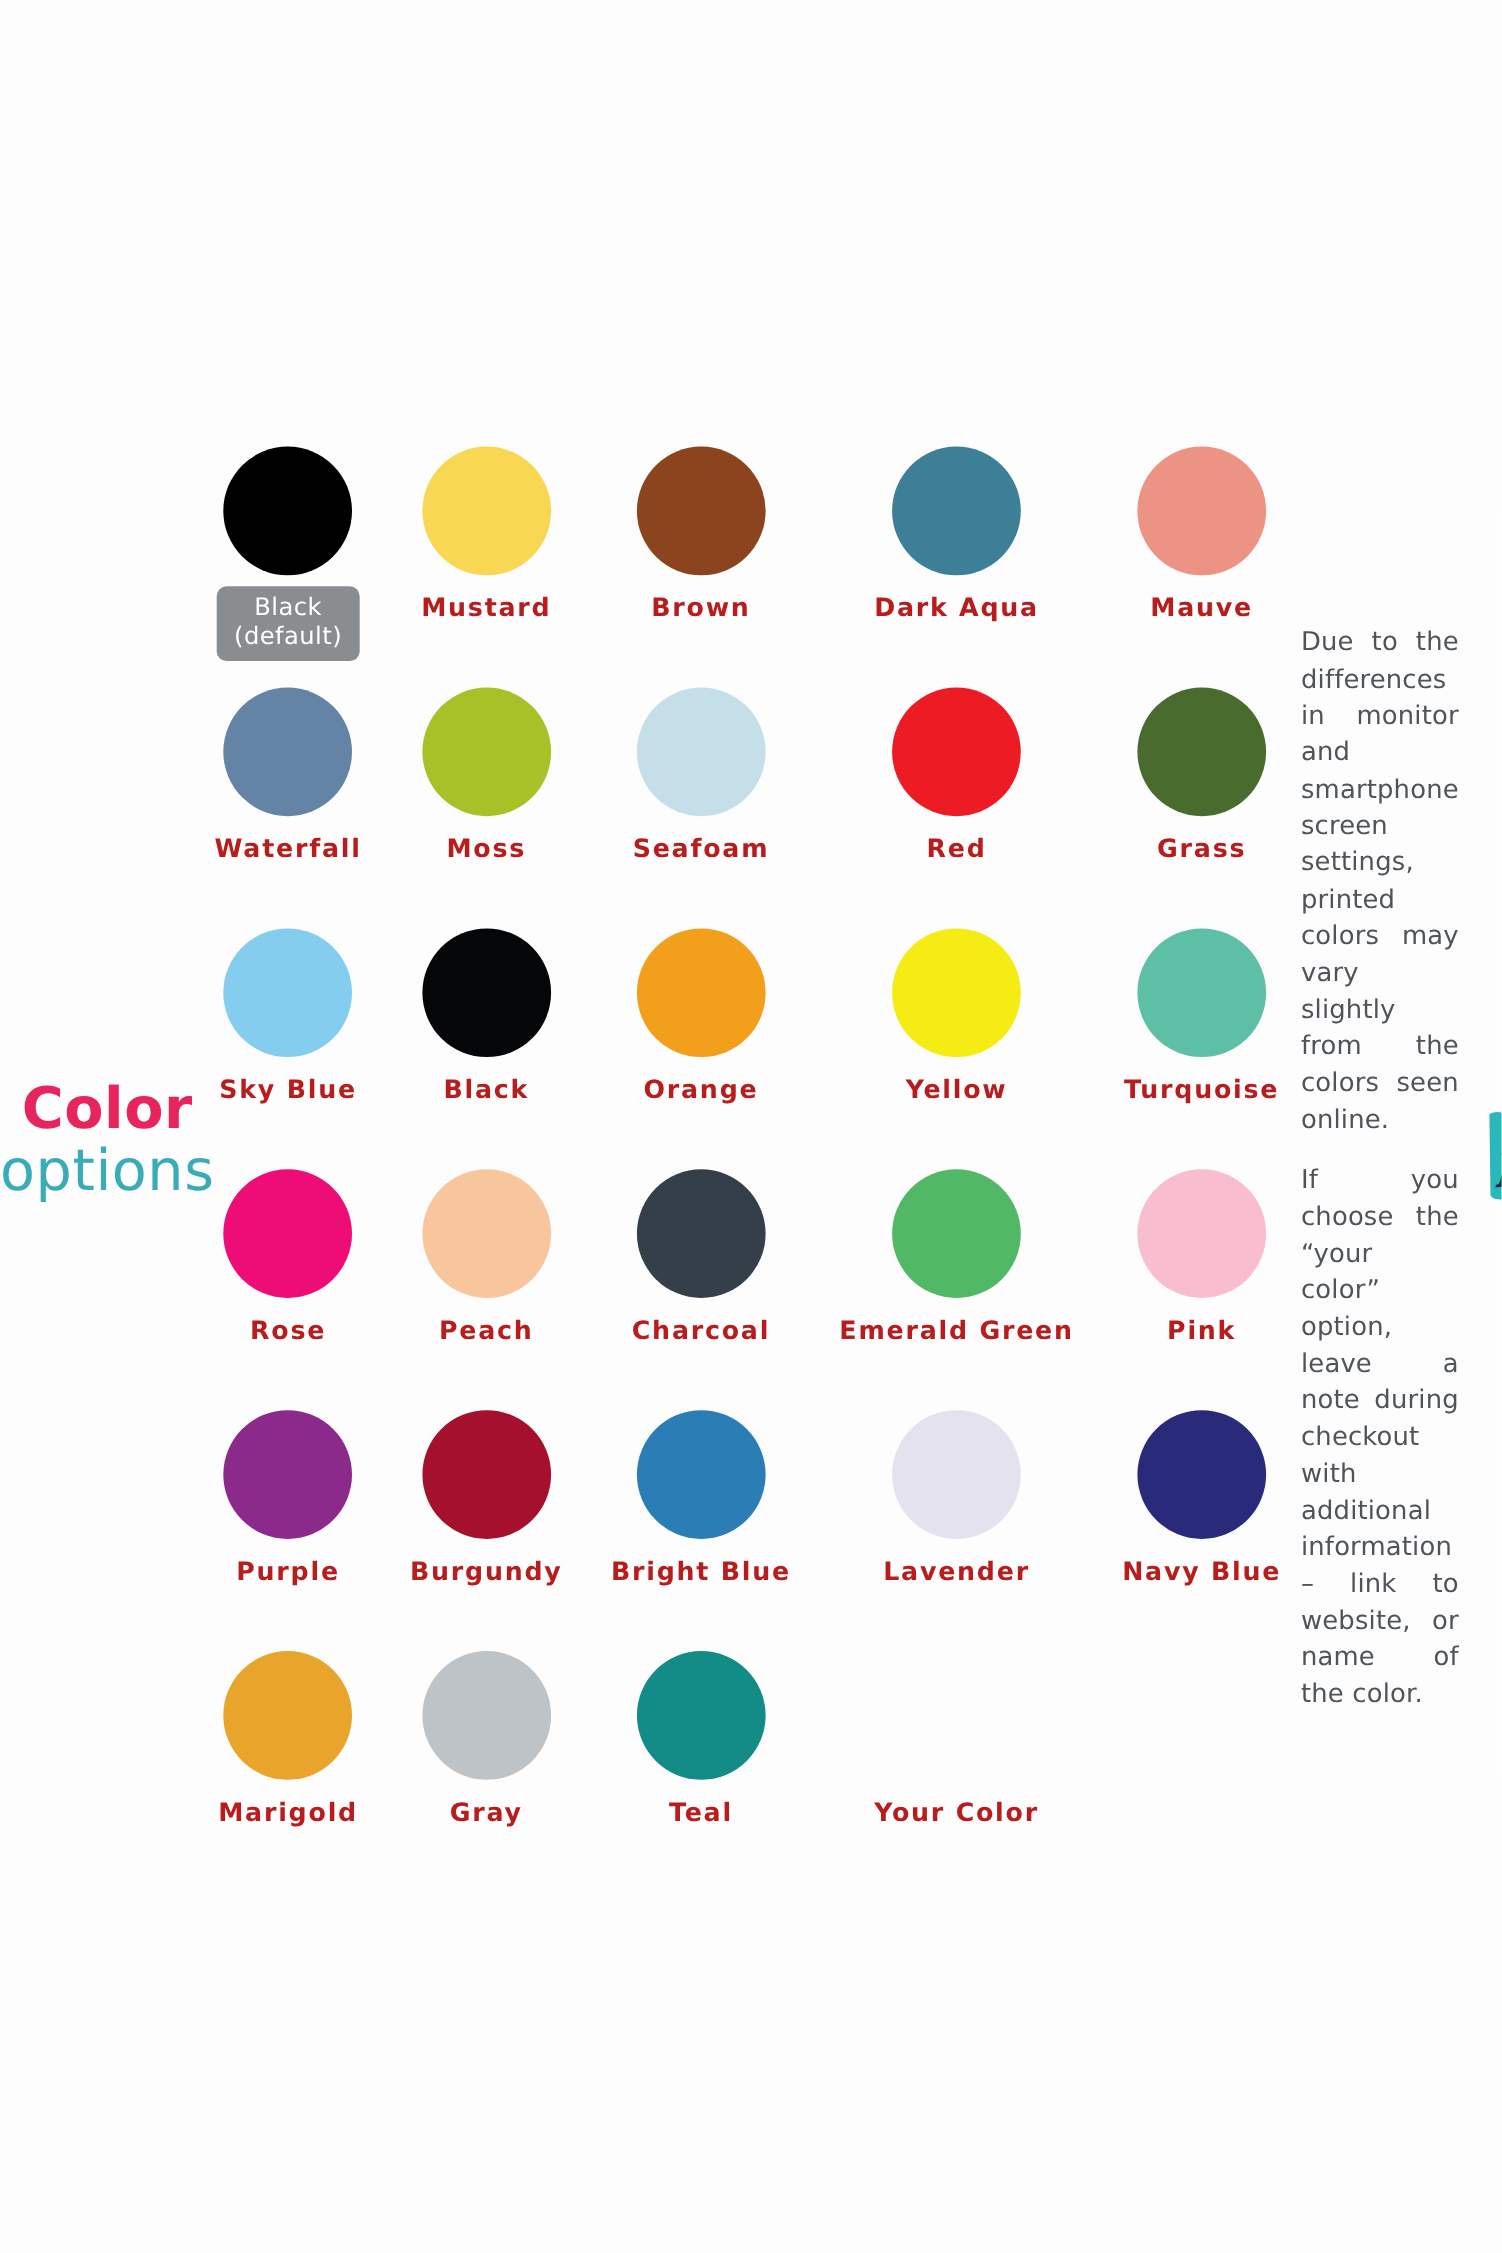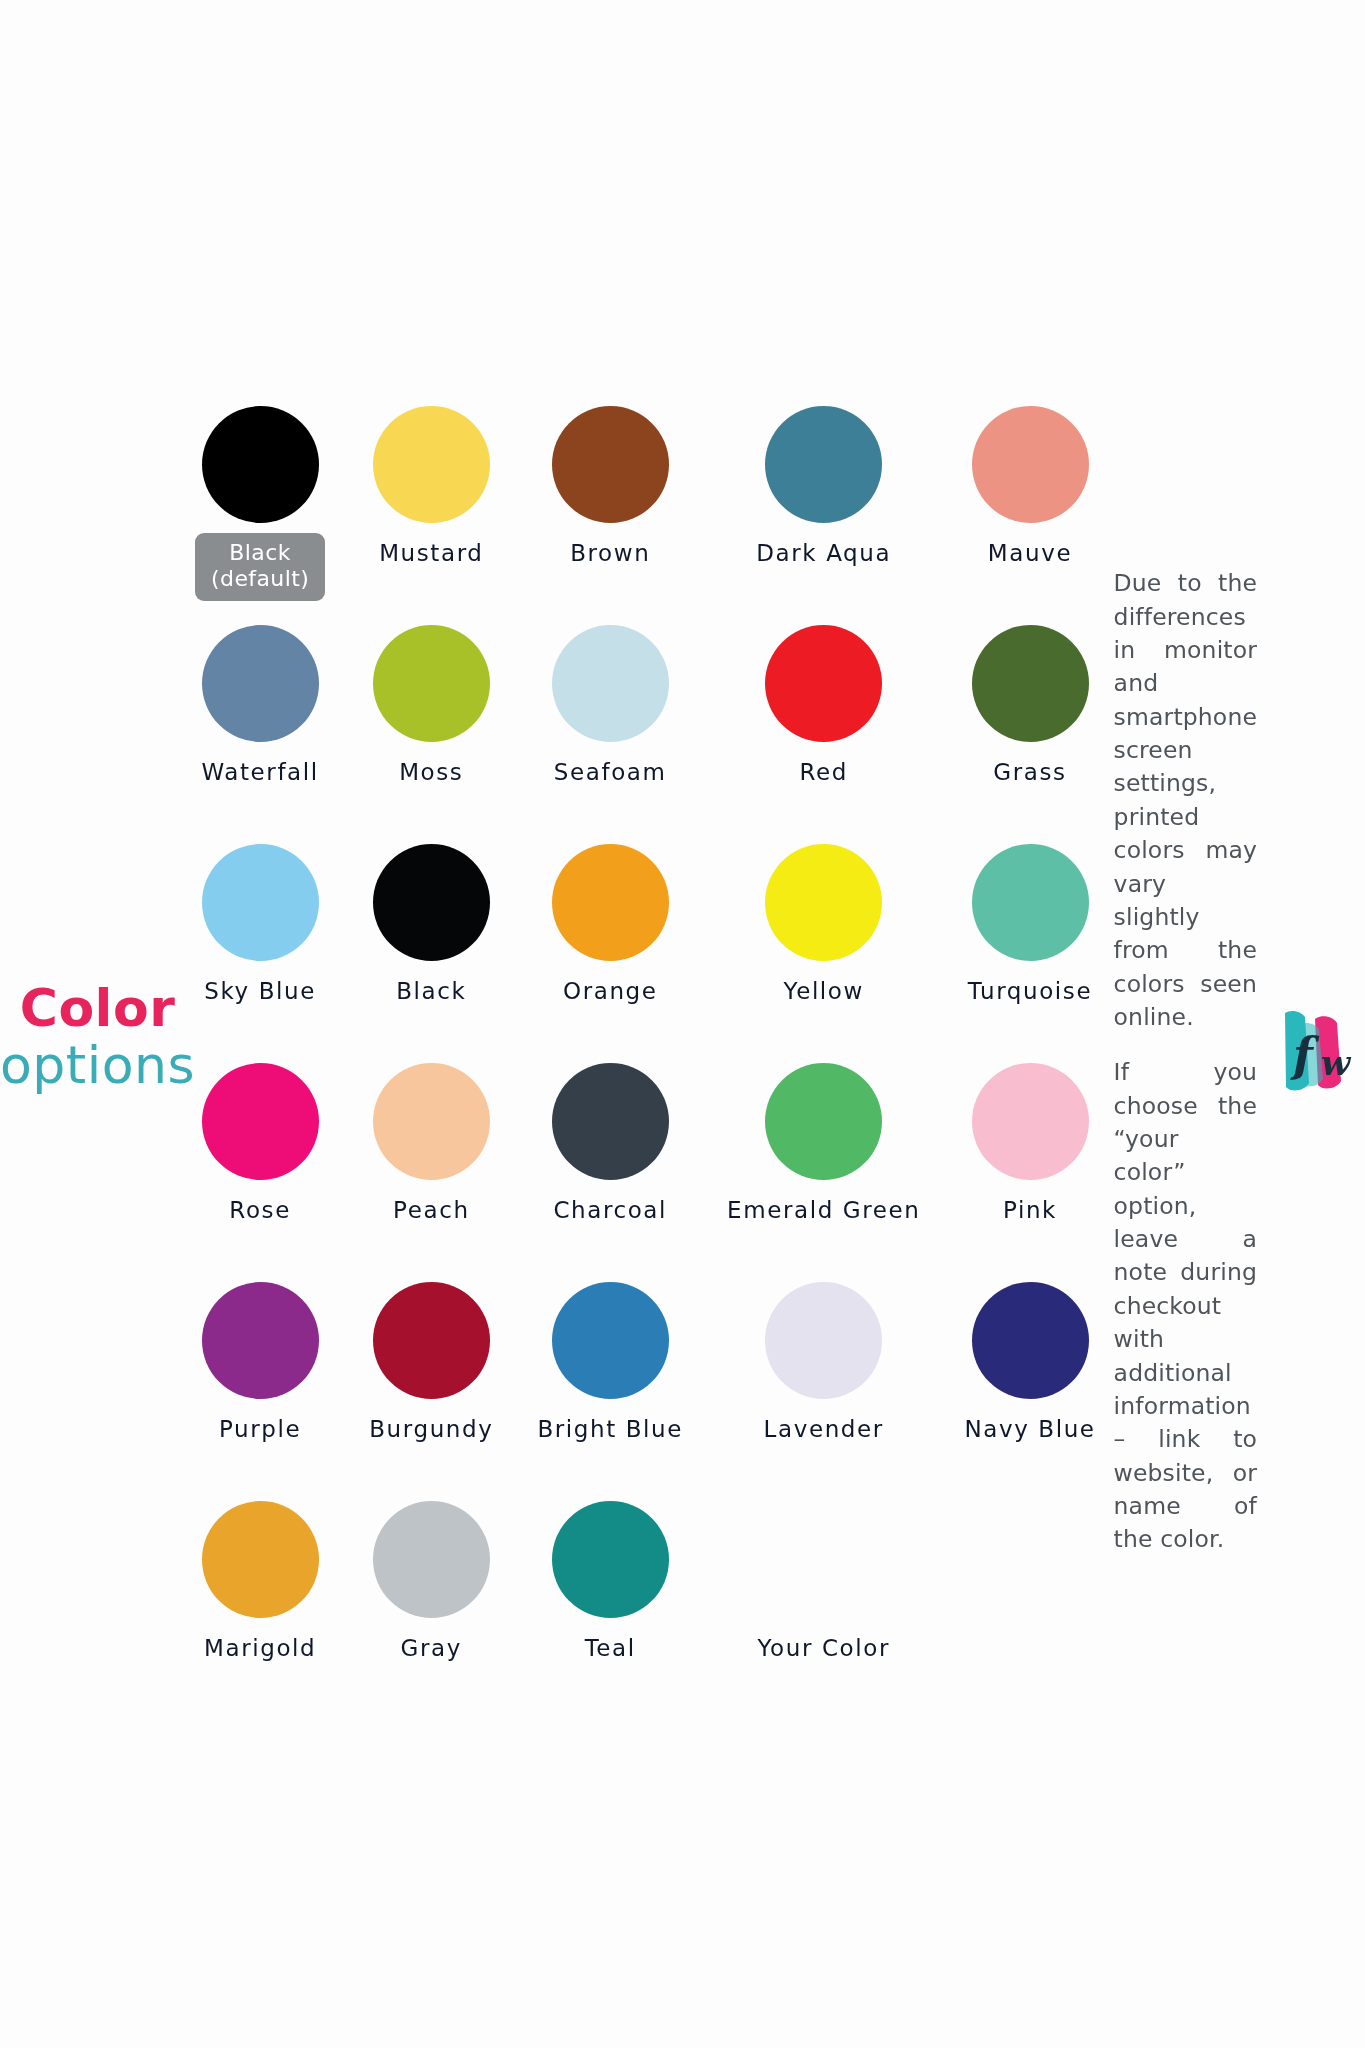--- a/index.html
+++ b/index.html
@@ -66,23 +66,23 @@
     width: 117px;
     height: 117px;
     border-radius: 50%;
     flex: none;
   }
   .dot.empty { background: transparent; }
 
   .cell-label {
     margin-top: 17px;
     font-size: 23px;
-    color: #0f172a;
+    color: #b91c1c;
     letter-spacing: 1.6px;
-    font-weight: 400;
+    font-weight: 700;
     white-space: nowrap;
     text-align: center;
     font-family: "DejaVu Sans", "Liberation Sans", sans-serif;
   }
 
   .badge {
     background: #8a8d90;
     color: #ffffff;
     border-radius: 9px;
     padding: 7px 16px 9px 16px;

